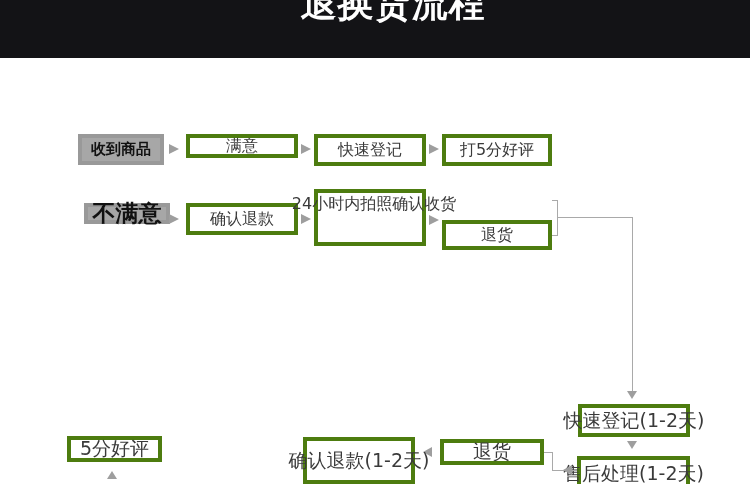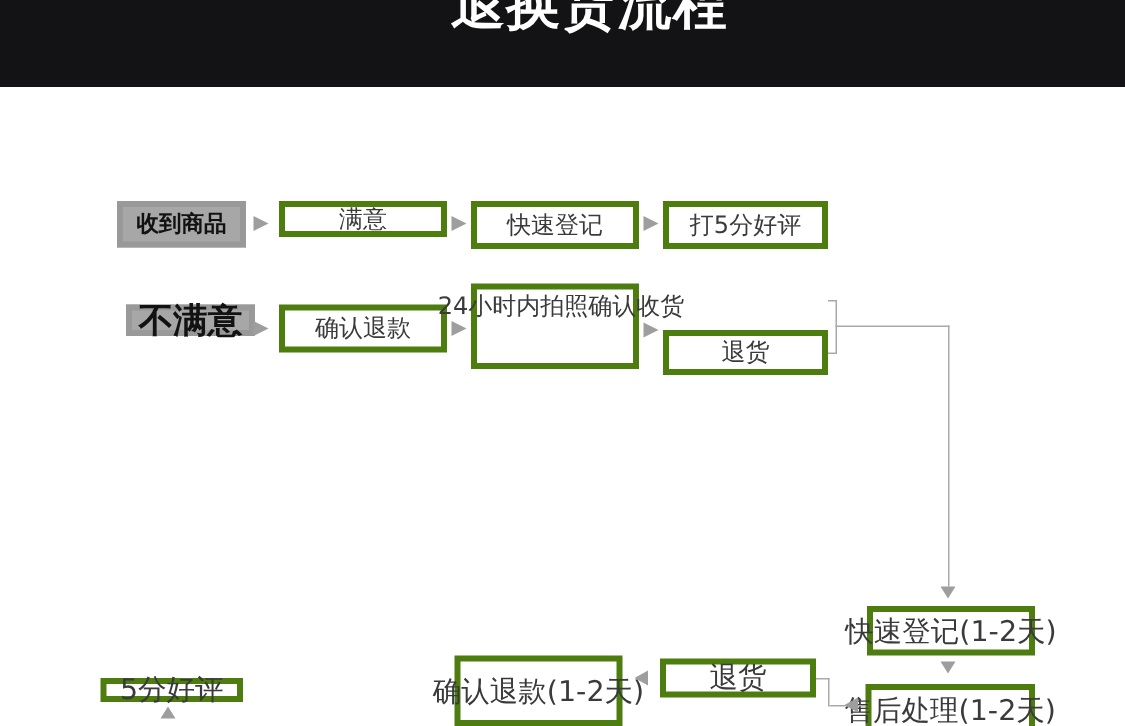--- a/index.html
+++ b/index.html
@@ -72,16 +72,16 @@
   <div class="box small" style="left:577px;top:456px;width:113px;height:36px;">售后处理(1-2天)</div>
 
   <div class="line" style="left:553px;top:470px;width:24px;height:1px;"></div>
   <div class="line" style="left:552px;top:452px;width:1px;height:19px;"></div>
   <div class="line" style="left:544px;top:452px;width:9px;height:1px;"></div>
   <div class="tri tri-l" style="left:563px;top:465px;"></div>
 
   <div class="box small" style="left:440px;top:439px;width:104px;height:26px;">退货</div>
   <div class="tri tri-l" style="left:423px;top:447px;"></div>
   <div class="box small" style="left:303px;top:437px;width:112px;height:47px;">确认退款(1-2天)</div>
-  <div class="box small" style="left:67px;top:452px;width:95px;height:16px;">5分好评</div>
+  <div class="box small" style="left:67px;top:436px;width:95px;height:26px;">5分好评</div>
   <div class="tri tri-u" style="left:107px;top:471px;"></div>
 
 </div>
 
 </body></html>

